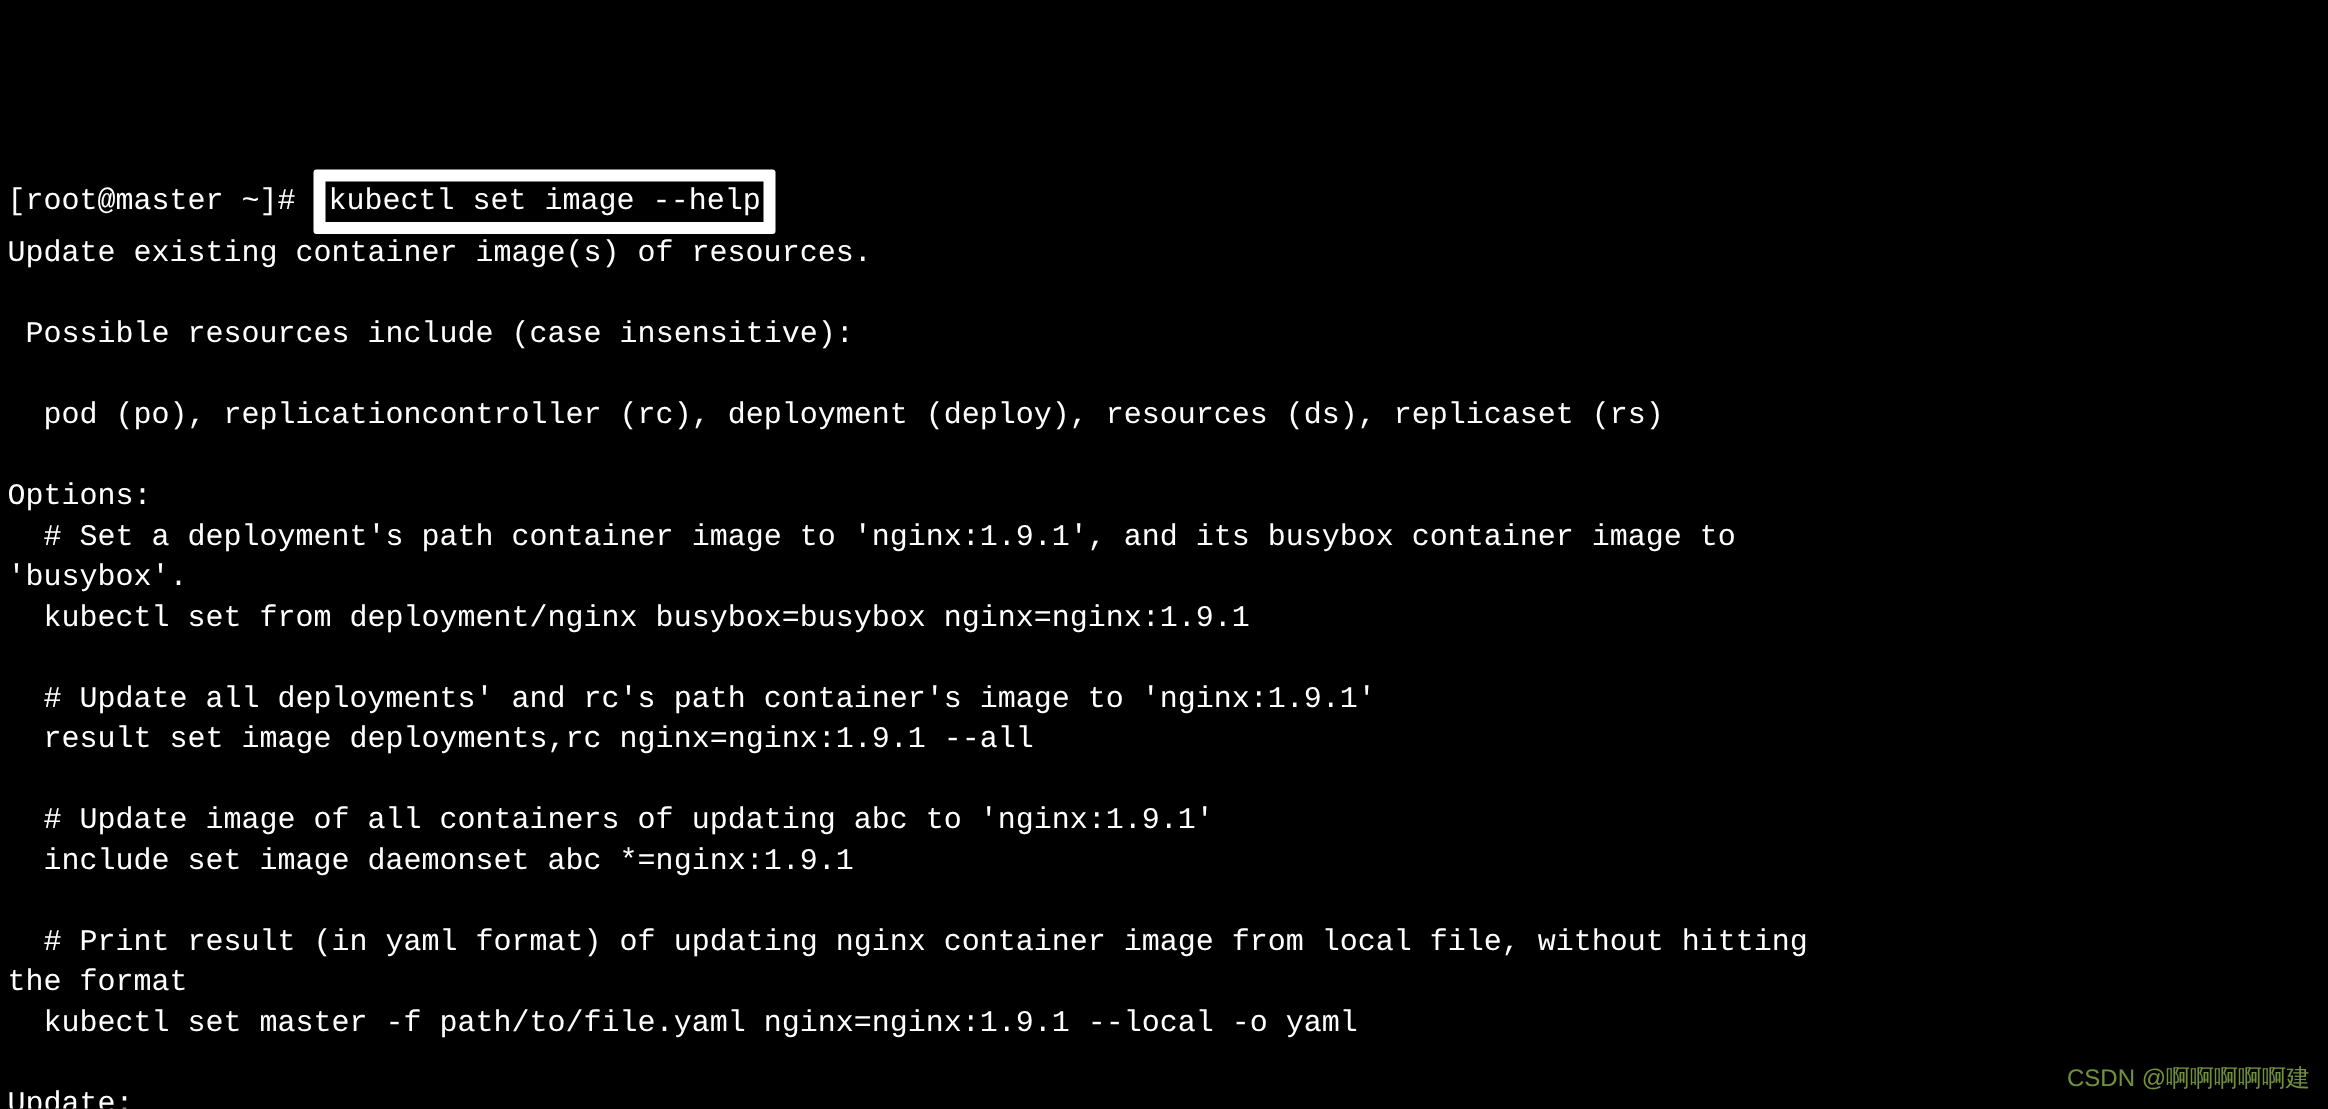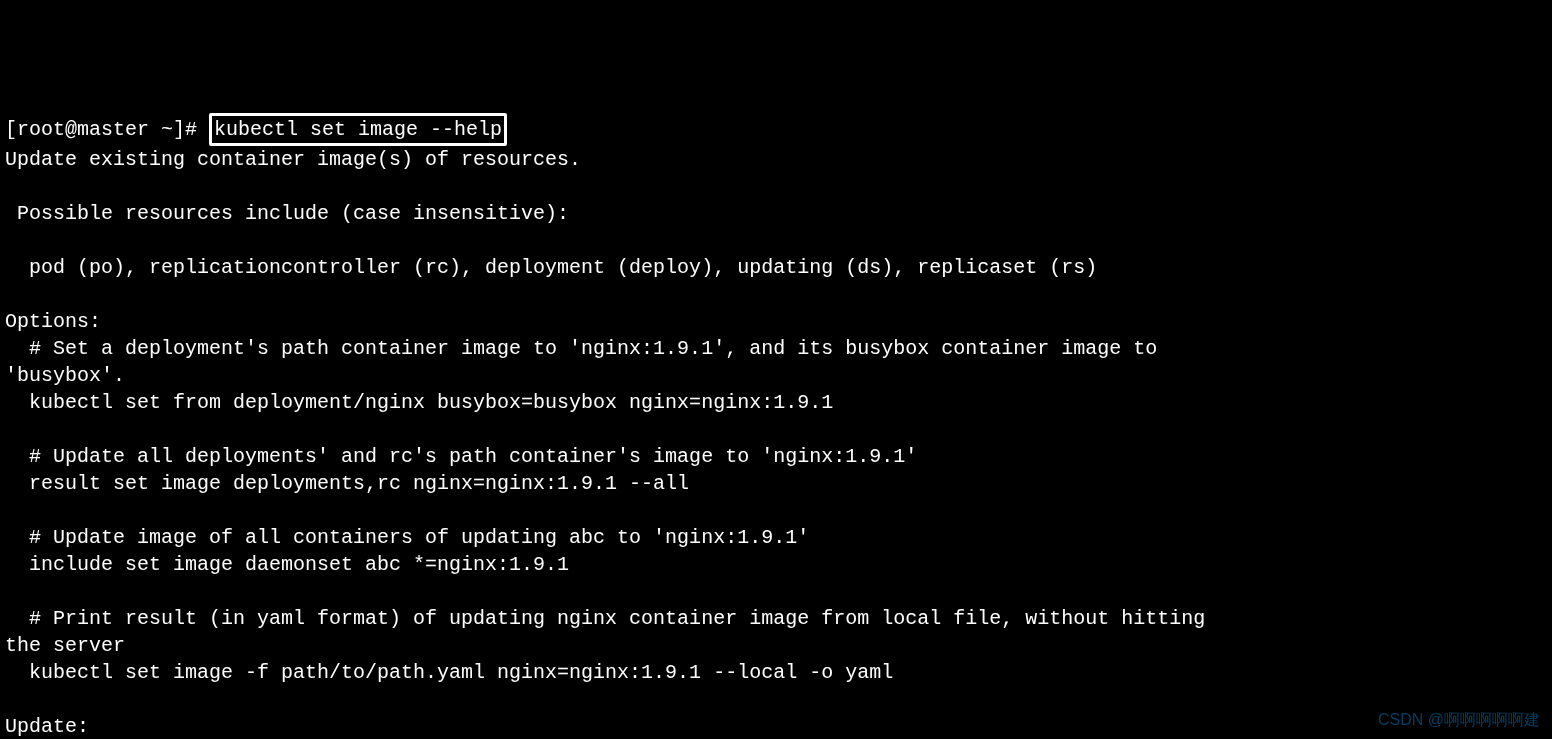--- a/index.html
+++ b/index.html
@@ -17,61 +17,61 @@
       white-space: pre-wrap;
       width: 1552px;
       height: 739px;
       overflow: hidden;
       position: relative;
     }
     .terminal {
       font-family: 'Courier New', Consolas, monospace;
     }
     .highlight-box {
-      border: 3px solid #ffffff;
+      border: 8px solid #ffffff;
       display: inline-block;
       padding: 0 2px;
       border-radius: 2px;
     }
     .watermark {
       position: absolute;
       bottom: 8px;
       right: 12px;
-      color: #0369a1;
+      color: #bef264;
       font-size: 16px;
       font-family: sans-serif;
       opacity: 0.6;
     }
   </style>
 </head>
 <body>
 
 
 
 <div class="terminal"><span>[root@master ~]# </span><span class="highlight-box"><span>kubectl set image --help</span></span>
 <span>Update existing container image(s) of resources.</span>
 <span></span>
 <span> Possible resources include (case insensitive):</span>
 <span></span>
-<span>  pod (po), replicationcontroller (rc), deployment (deploy), updating (ds), replicaset (rs)</span>
+<span>  pod (po), replicationcontroller (rc), deployment (deploy), resources (ds), replicaset (rs)</span>
 <span></span>
 <span>Options:</span>
 <span>  # Set a deployment's path container image to 'nginx:1.9.1', and its busybox container image to</span>
 <span>'busybox'.</span>
 <span>  kubectl set from deployment/nginx busybox=busybox nginx=nginx:1.9.1</span>
 <span></span>
 <span>  # Update all deployments' and rc's path container's image to 'nginx:1.9.1'</span>
 <span>  result set image deployments,rc nginx=nginx:1.9.1 --all</span>
 <span></span>
 <span>  # Update image of all containers of updating abc to 'nginx:1.9.1'</span>
 <span>  include set image daemonset abc *=nginx:1.9.1</span>
 <span></span>
 <span>  # Print result (in yaml format) of updating nginx container image from local file, without hitting</span>
-<span>the server</span>
-<span>  kubectl set image -f path/to/path.yaml nginx=nginx:1.9.1 --local -o yaml</span>
+<span>the format</span>
+<span>  kubectl set master -f path/to/file.yaml nginx=nginx:1.9.1 --local -o yaml</span>
 <span></span>
 <span>Update:</span>
 
 
 
 </div>
 
 <div class="watermark">CSDN @啊啊啊啊啊建</div>
 
 

